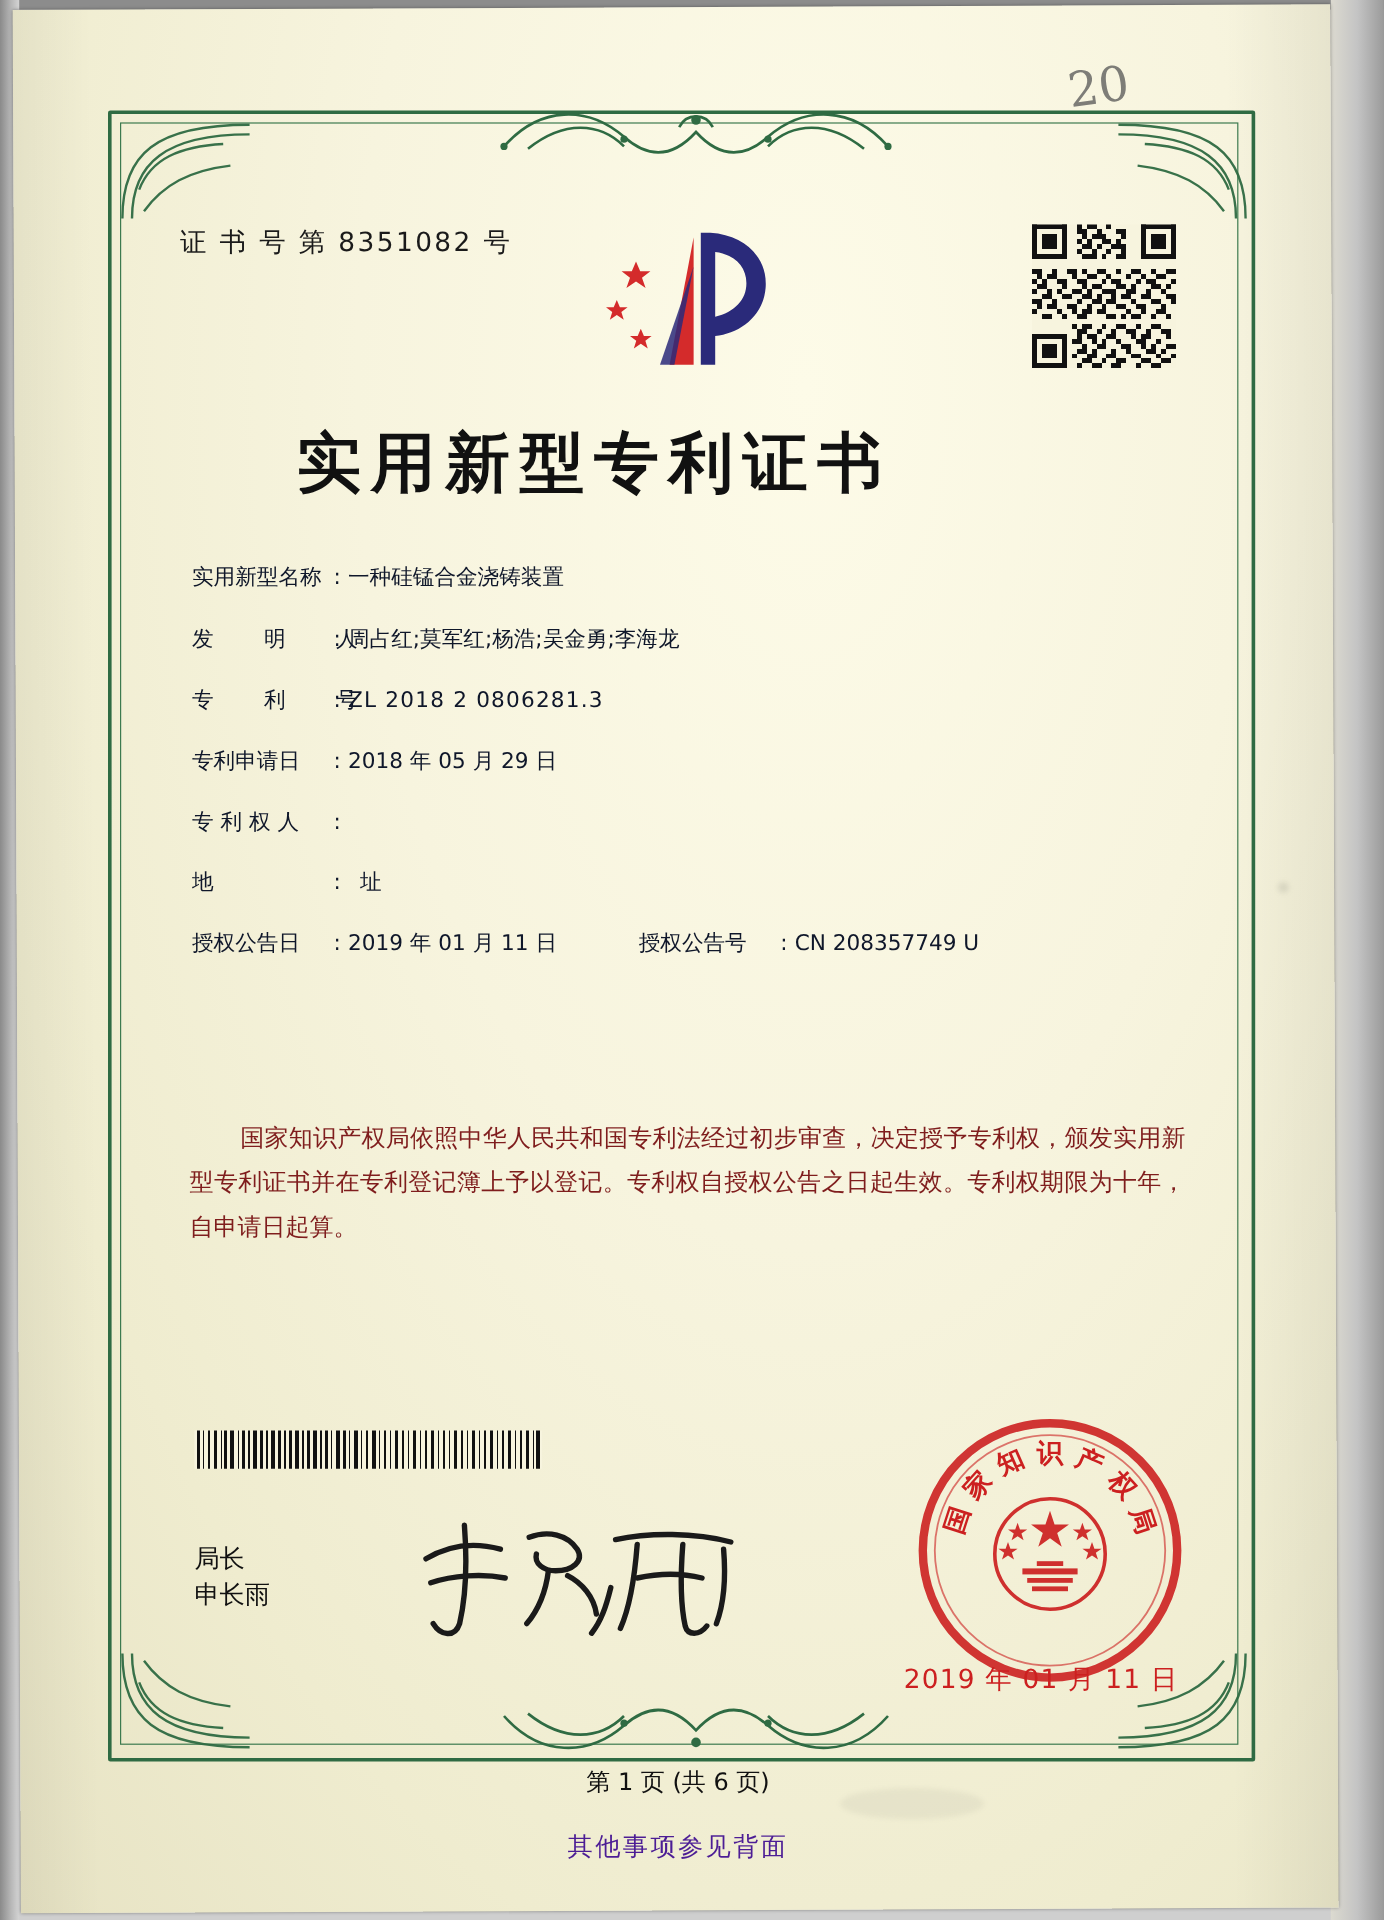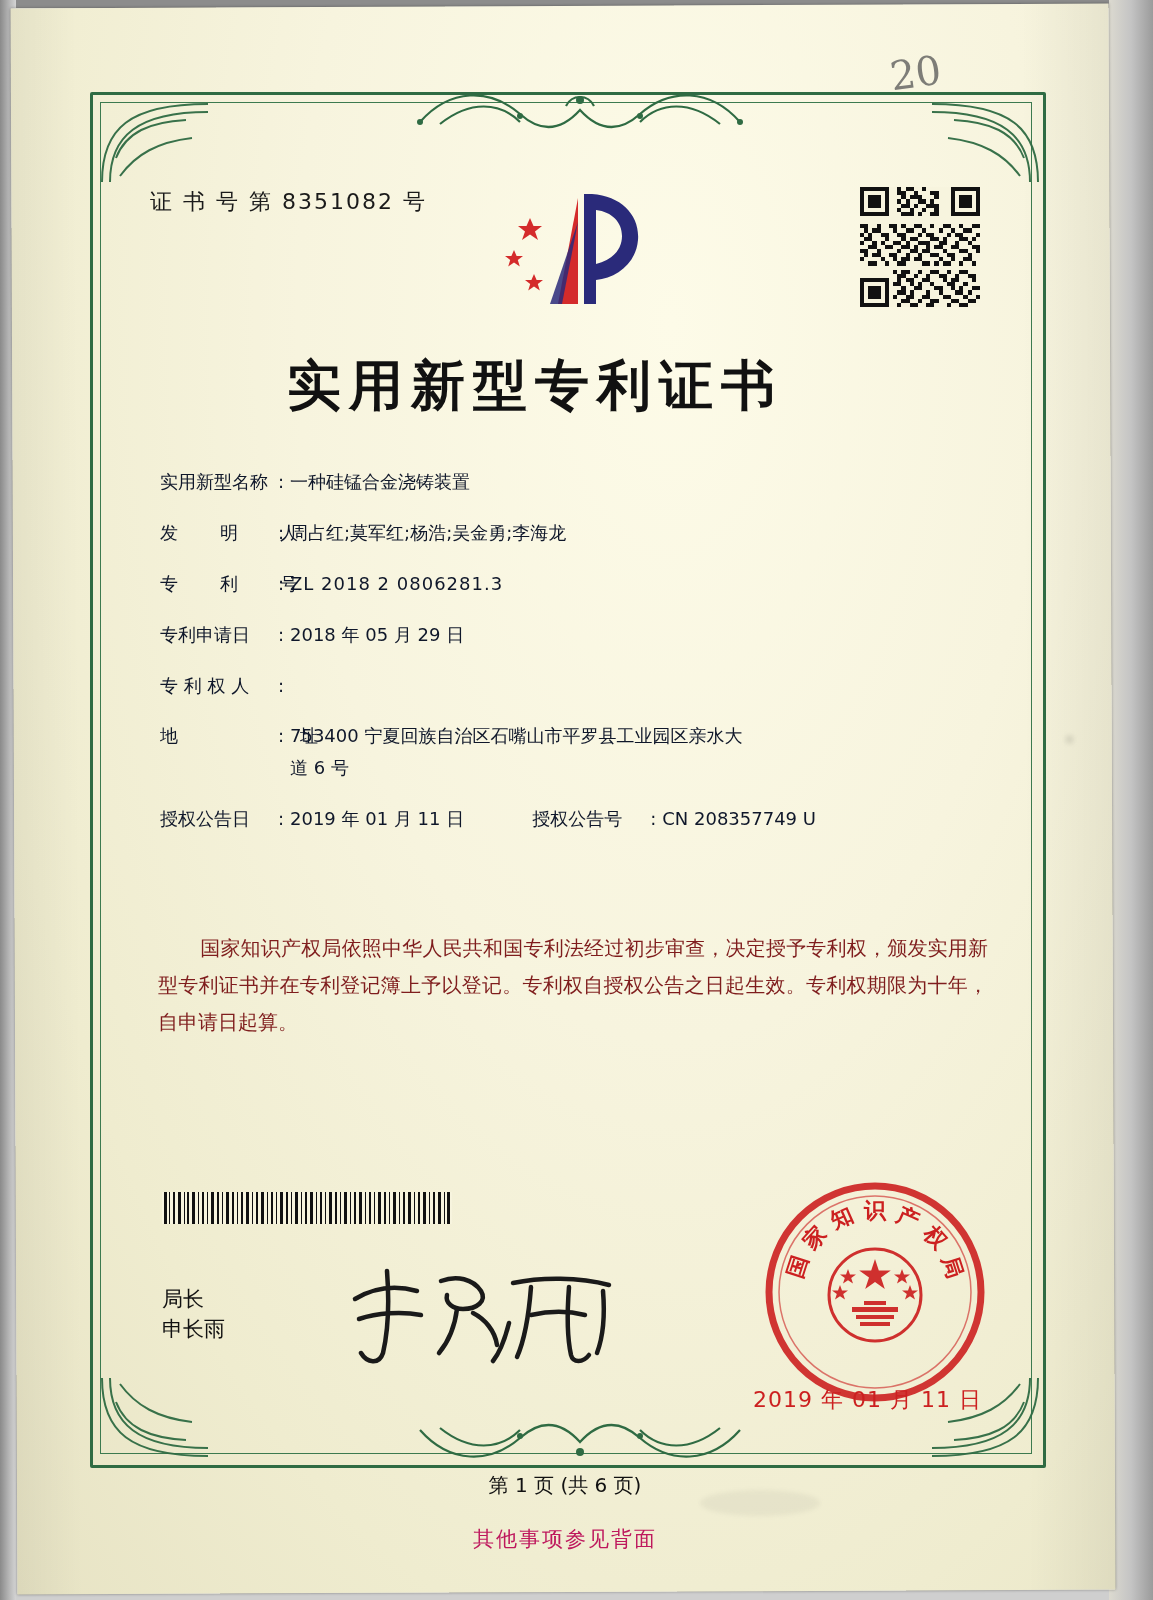--- a/index.html
+++ b/index.html
@@ -131,21 +131,20 @@
     position: absolute;
     left: 0;
     top: 248px;
     width: 790px;
     text-align: center;
     font-size: 54px;
     font-weight: bold;
     letter-spacing: 8px;
     color: #111;
     font-family: "DejaVu Sans", sans-serif;
-    padding-left: 40px;
   }
 
   .fields {
     position: absolute;
     left: 60px;
     top: 366px;
     width: 830px;
     font-size: 18px;
     color: #0f172a;
     line-height: 1.55;
@@ -239,21 +238,21 @@
     font-size: 20px;
     color: #111;
   }
   .footer-note {
     position: absolute;
     left: 100px;
     top: 1525px;
     width: 930px;
     text-align: center;
     font-size: 21px;
-    color: #be185d;
+    color: #4c1d95;
     letter-spacing: 2px;
   }
   .hand-no {
     position: absolute;
     left: 890px;
     top: 50px;
     font-size: 40px;
     color: #555;
     font-family: "DejaVu Serif", serif;
     transform: rotate(-8deg);
@@ -571,24 +570,20 @@
       </div>
 
       <div class="row">
         <div class="label">专 利 权 人</div>
         <div class="colon">:</div>
       </div>
 
       <div class="row">
         <div class="label sp3">地　　　址</div>
         <div class="colon">:</div>
-        <div class="value">
-          <div>753400 宁夏回族自治区石嘴山市平罗县工业园区亲水大</div>
-          <div class="sub">道 6 号</div>
-        </div>
       </div>
 
       <div class="row-inline">
         <div class="label">授权公告日</div>
         <div class="colon">:</div>
         <div>2019 年 01 月 11 日</div>
         <div class="pub-right">
           <div class="label">授权公告号</div>
           <div class="colon">:</div>
           <div class="latin">CN 208357749 U</div>

